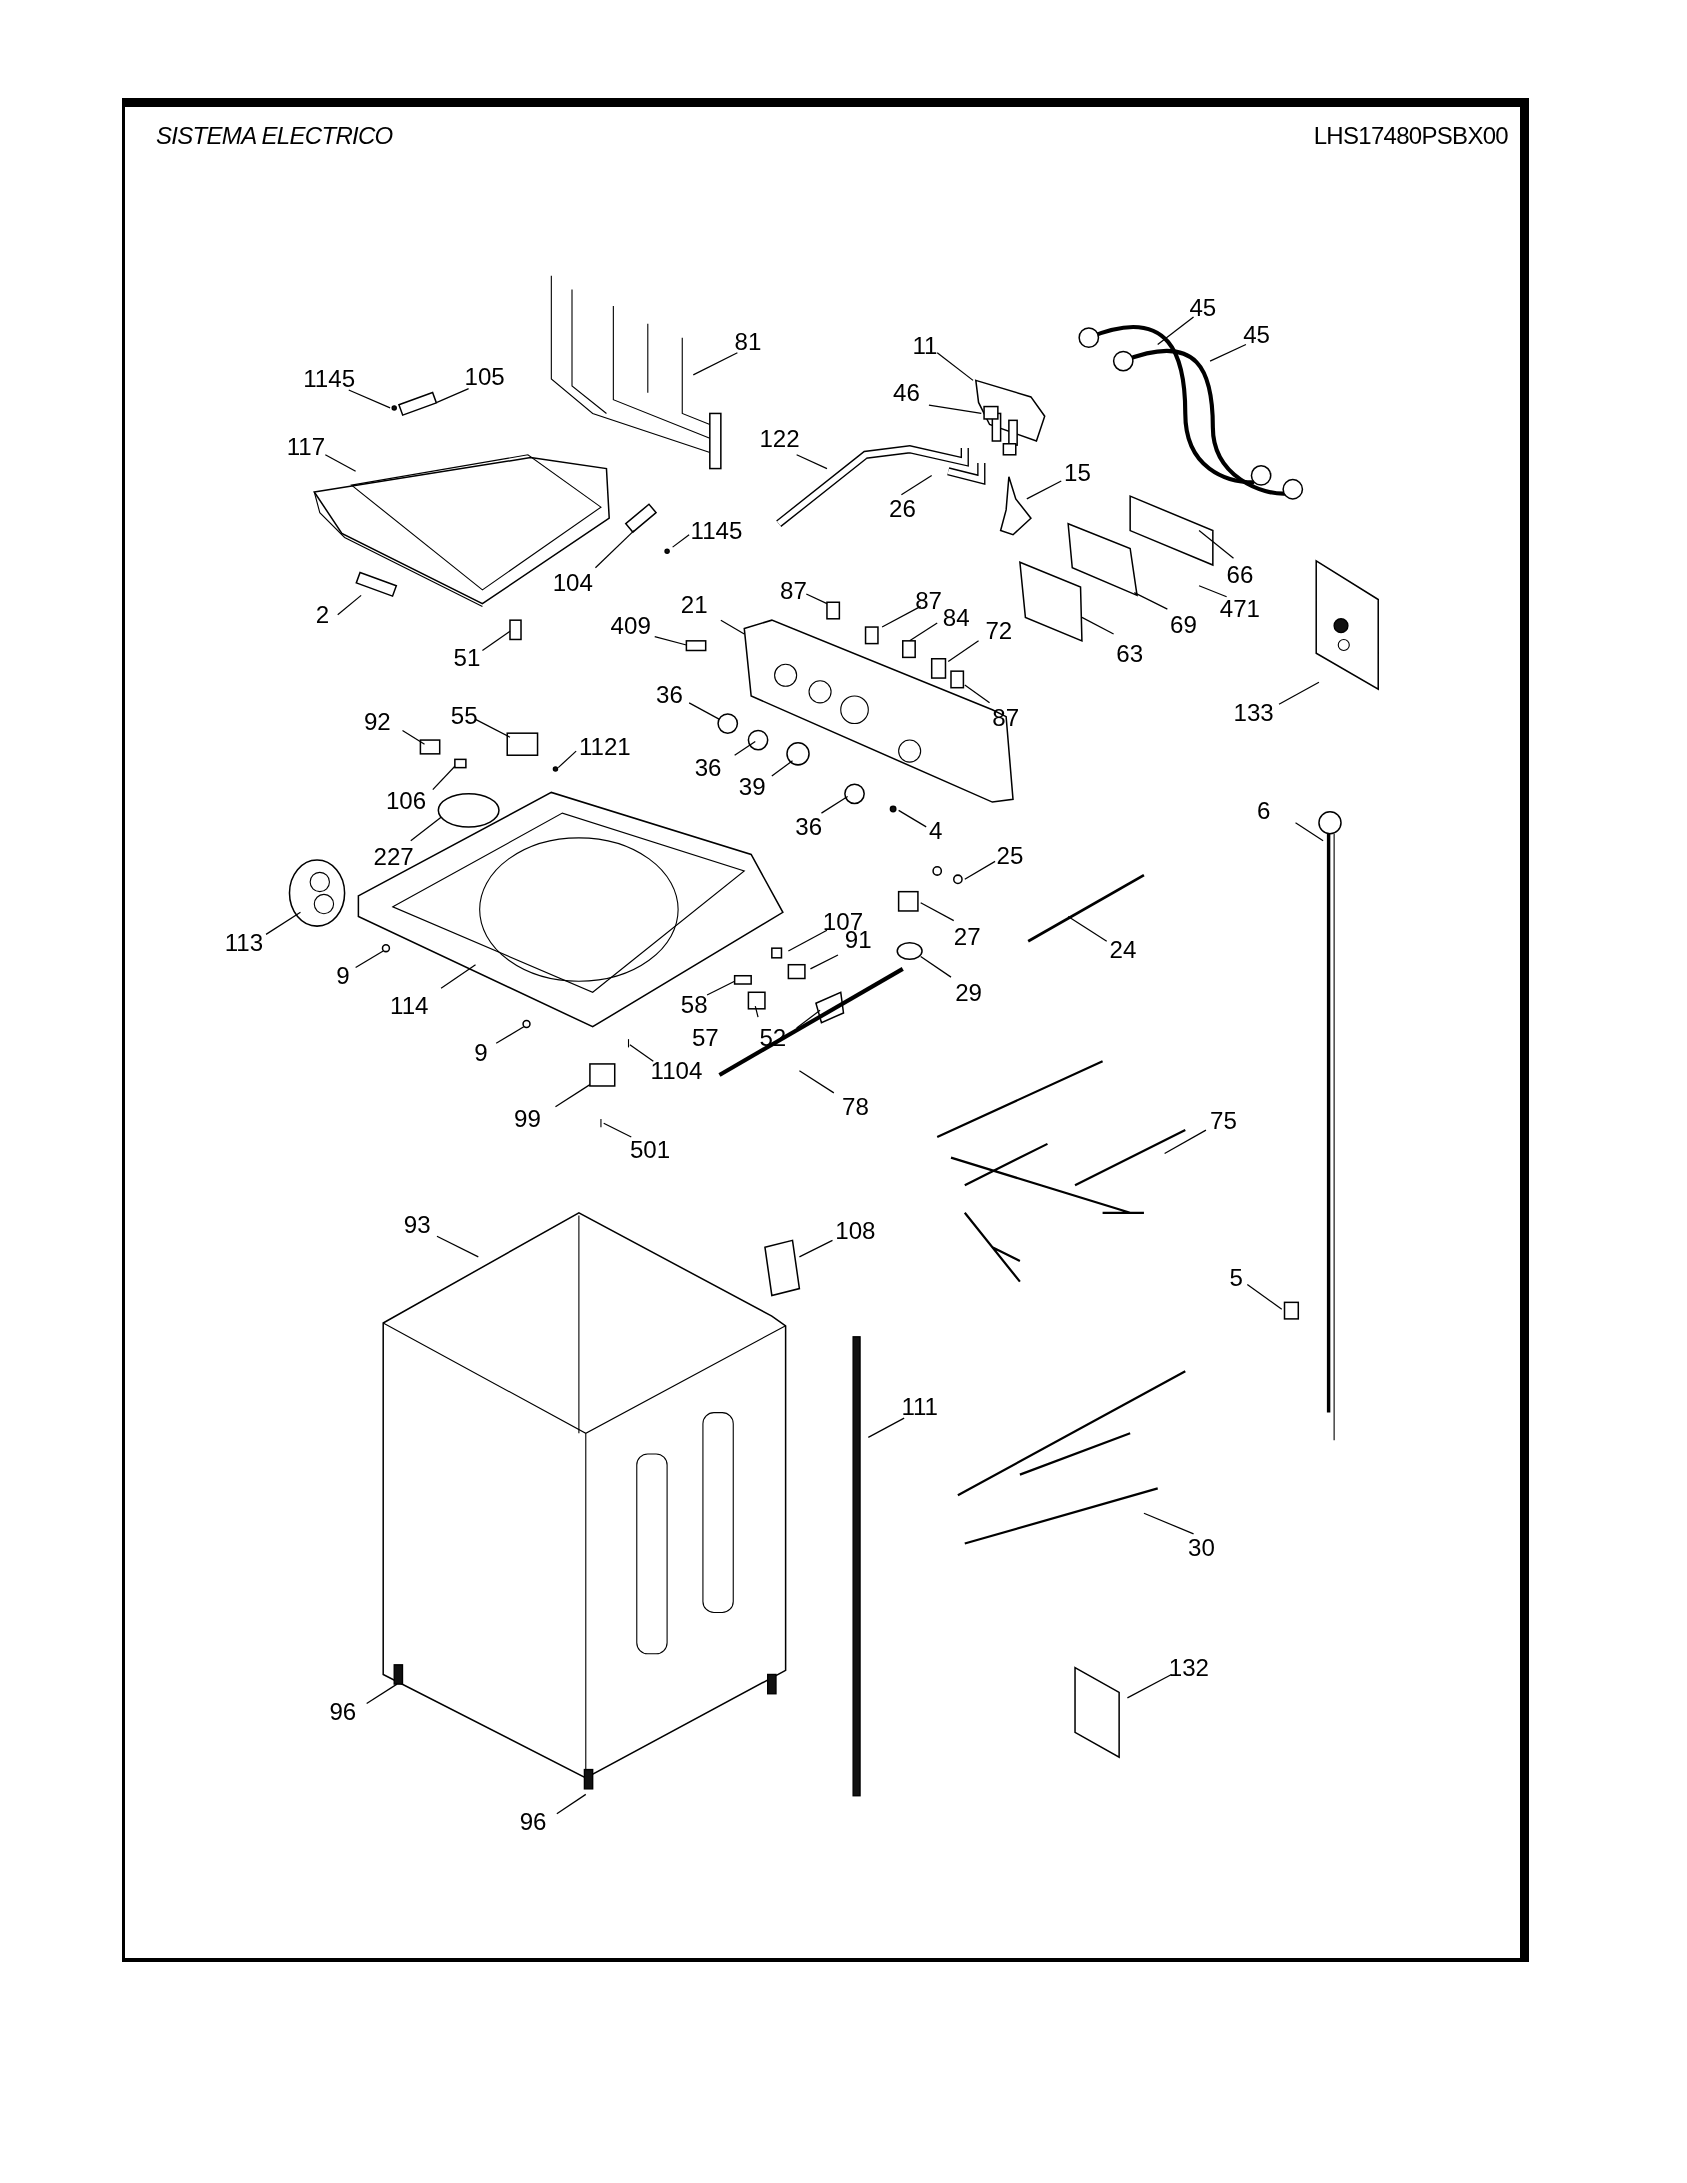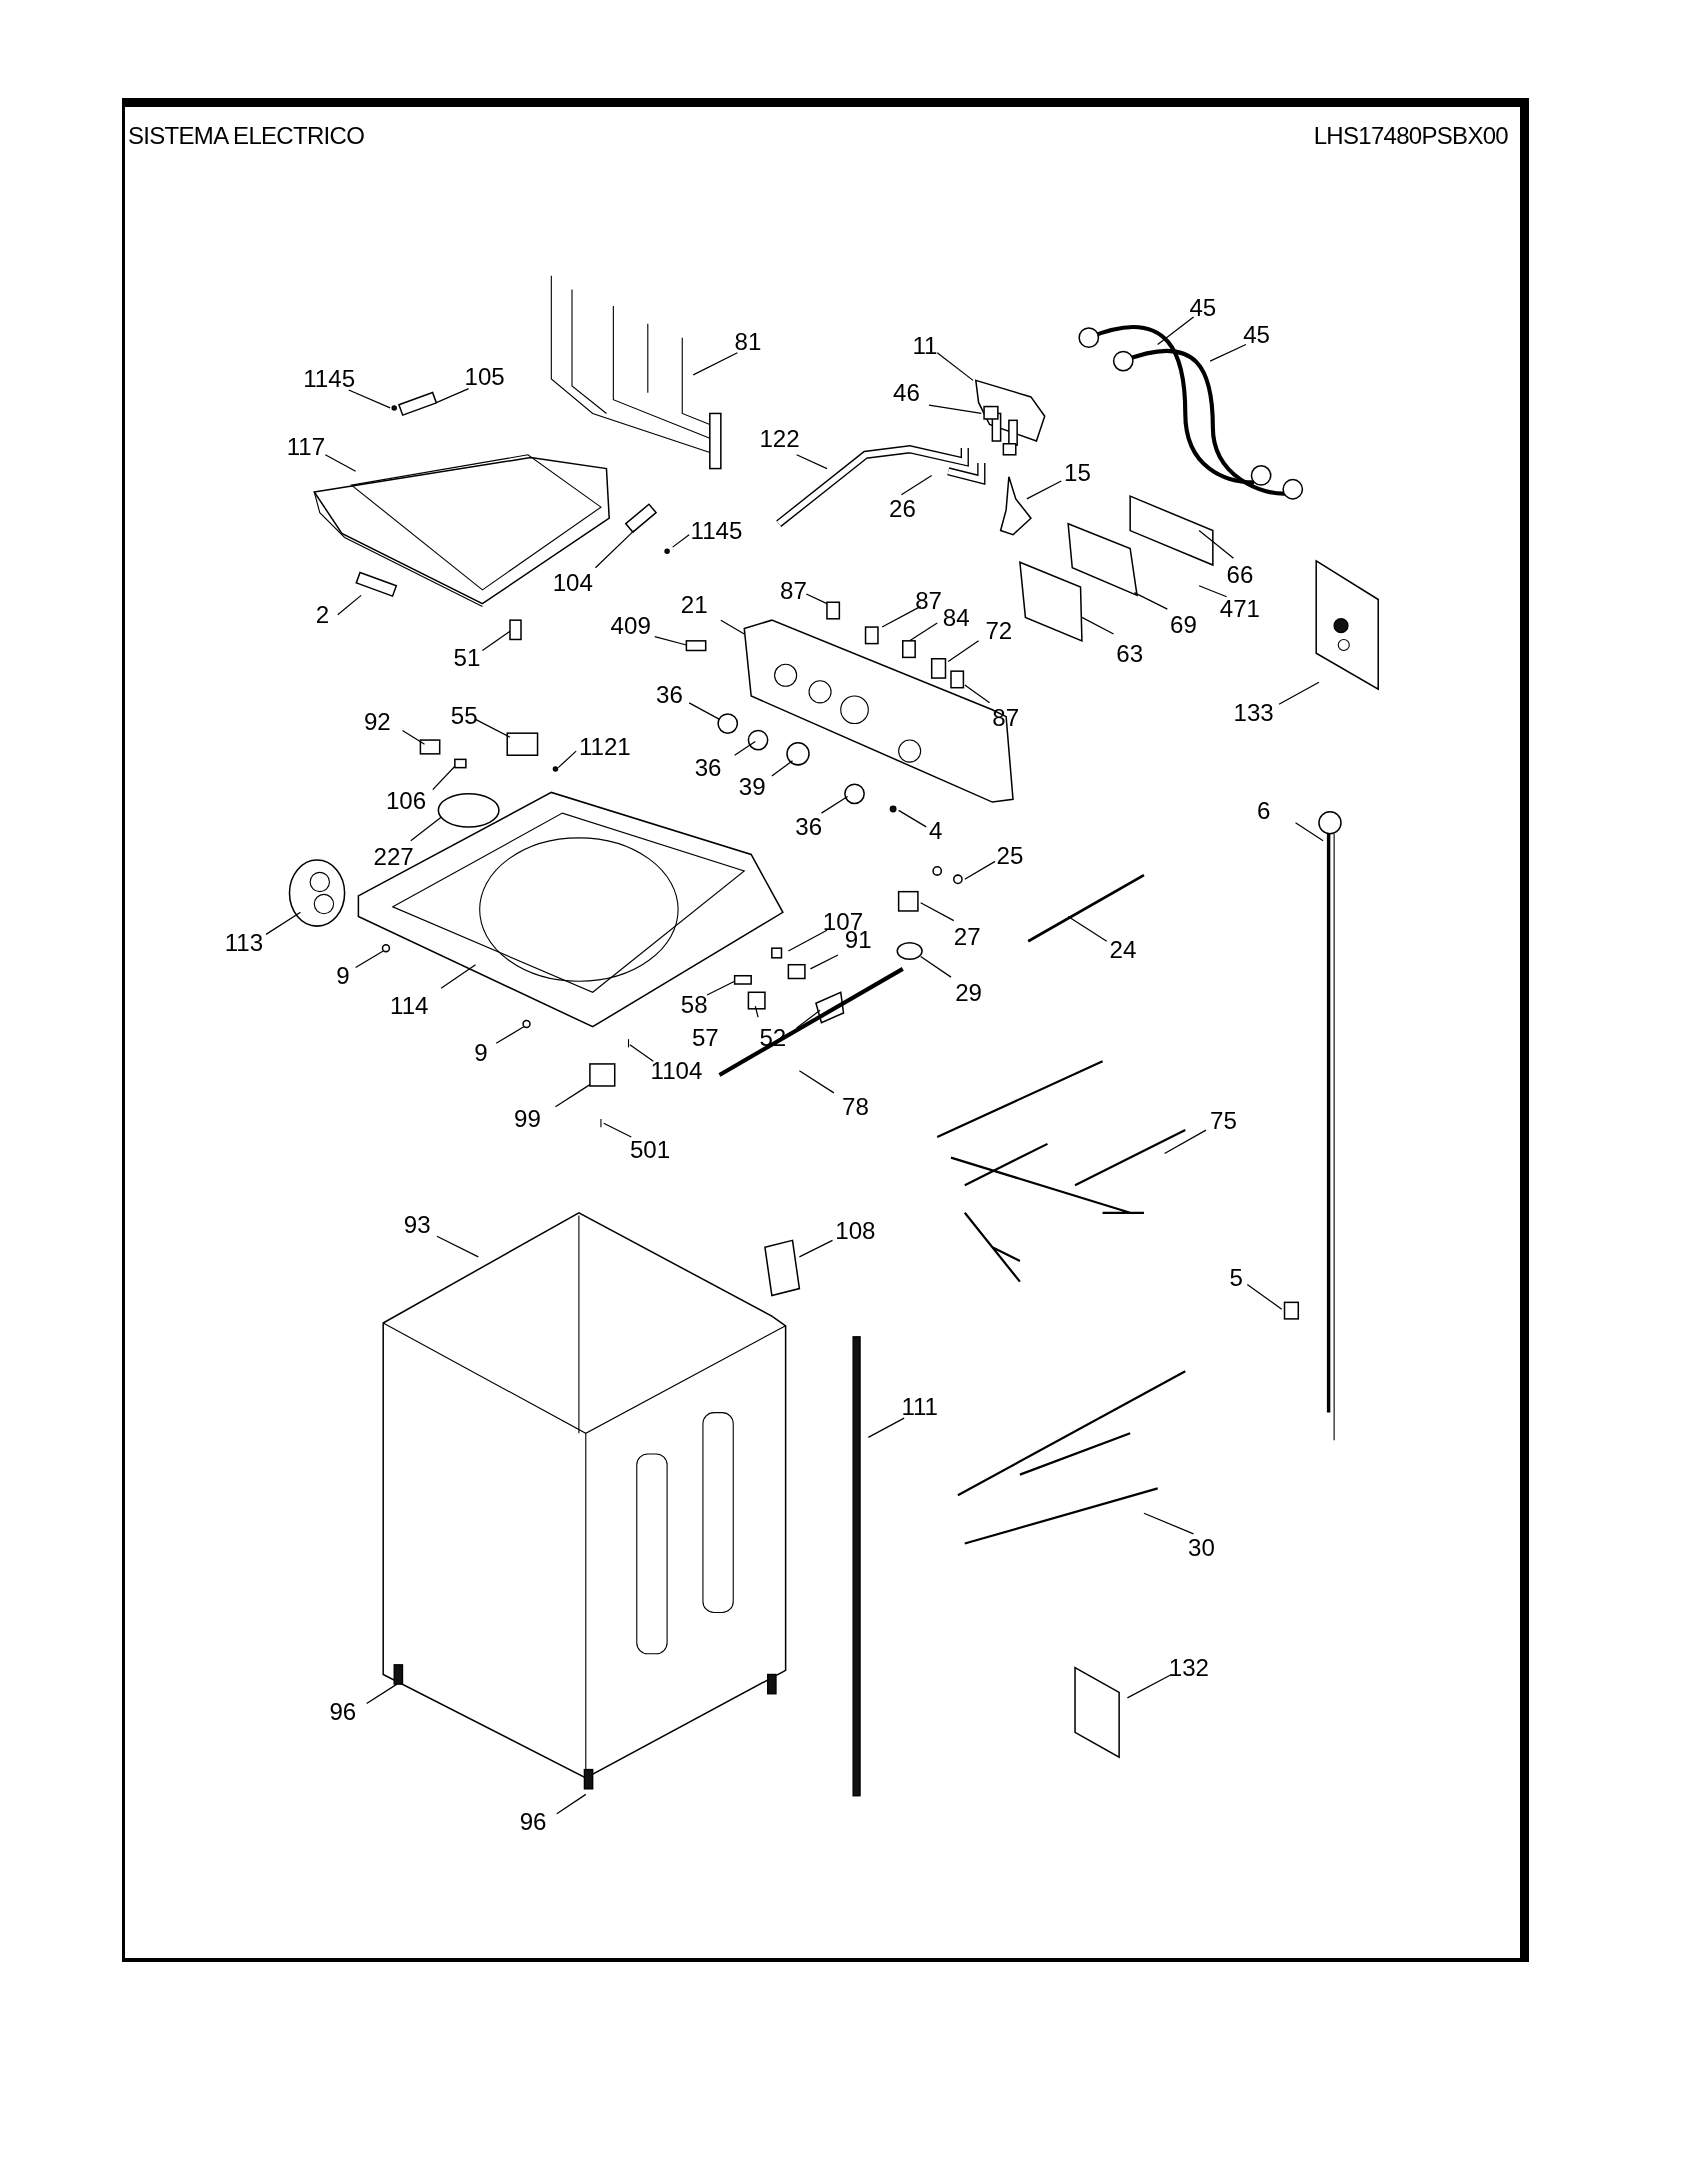--- a/index.html
+++ b/index.html
@@ -2,21 +2,21 @@
 <html style="font-size:10.6px"><head>
 <meta charset="utf-8">
 <style>
   html, body { margin:0; padding:0; background:#ffffff; }
   body { width:1687px; height:2183px; position:relative; overflow:hidden;
          font-family:"Liberation Sans", sans-serif; color:#000; }
   #frame { position:absolute; left:122px; top:98px; width:1407px; height:1864px;
            border-left:3.3px solid #000; border-bottom:4px solid #000;
            border-top:9.3px solid #000; border-right:9.3px solid #000; box-sizing:border-box; }
   .hdr { position:absolute; top:122px; font-size:24px; letter-spacing:-0.7px; }
-  #title { left:128px; }
+  #title { left:156px;font-style:italic; }
   #model { right:179px; }
   svg#diagram { position:absolute; left:0; top:0; width:1687px; height:2183px; }
   svg#diagram text { font-family:"Liberation Sans", sans-serif; font-size:17.5px; fill:#000; }
   .part { fill:#fff; stroke:#000; stroke-width:1.1; }
   .leader { stroke:#000; stroke-width:0.9; fill:none; }
   .thin { fill:none; stroke:#000; stroke-width:0.8; }
   .dark { fill:#111; stroke:#000; }
 </style>
 </head>
 <body>

